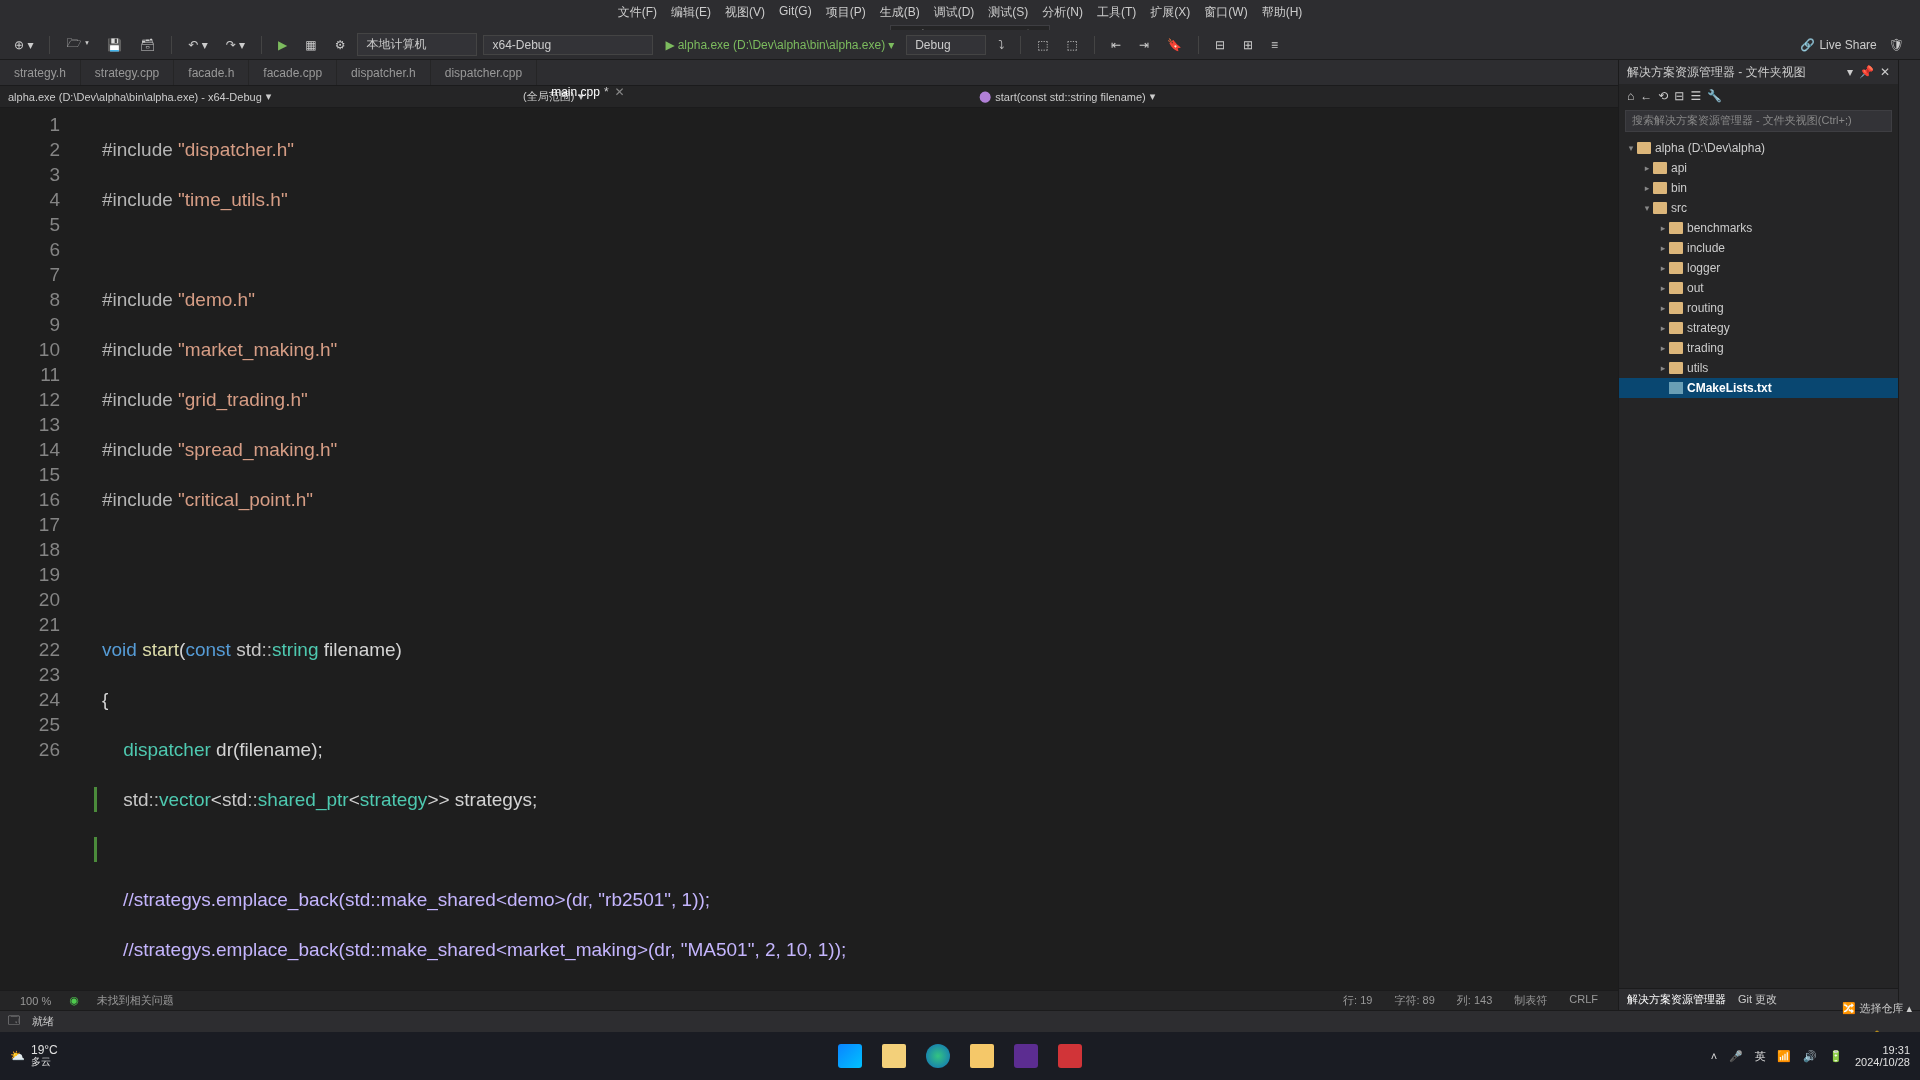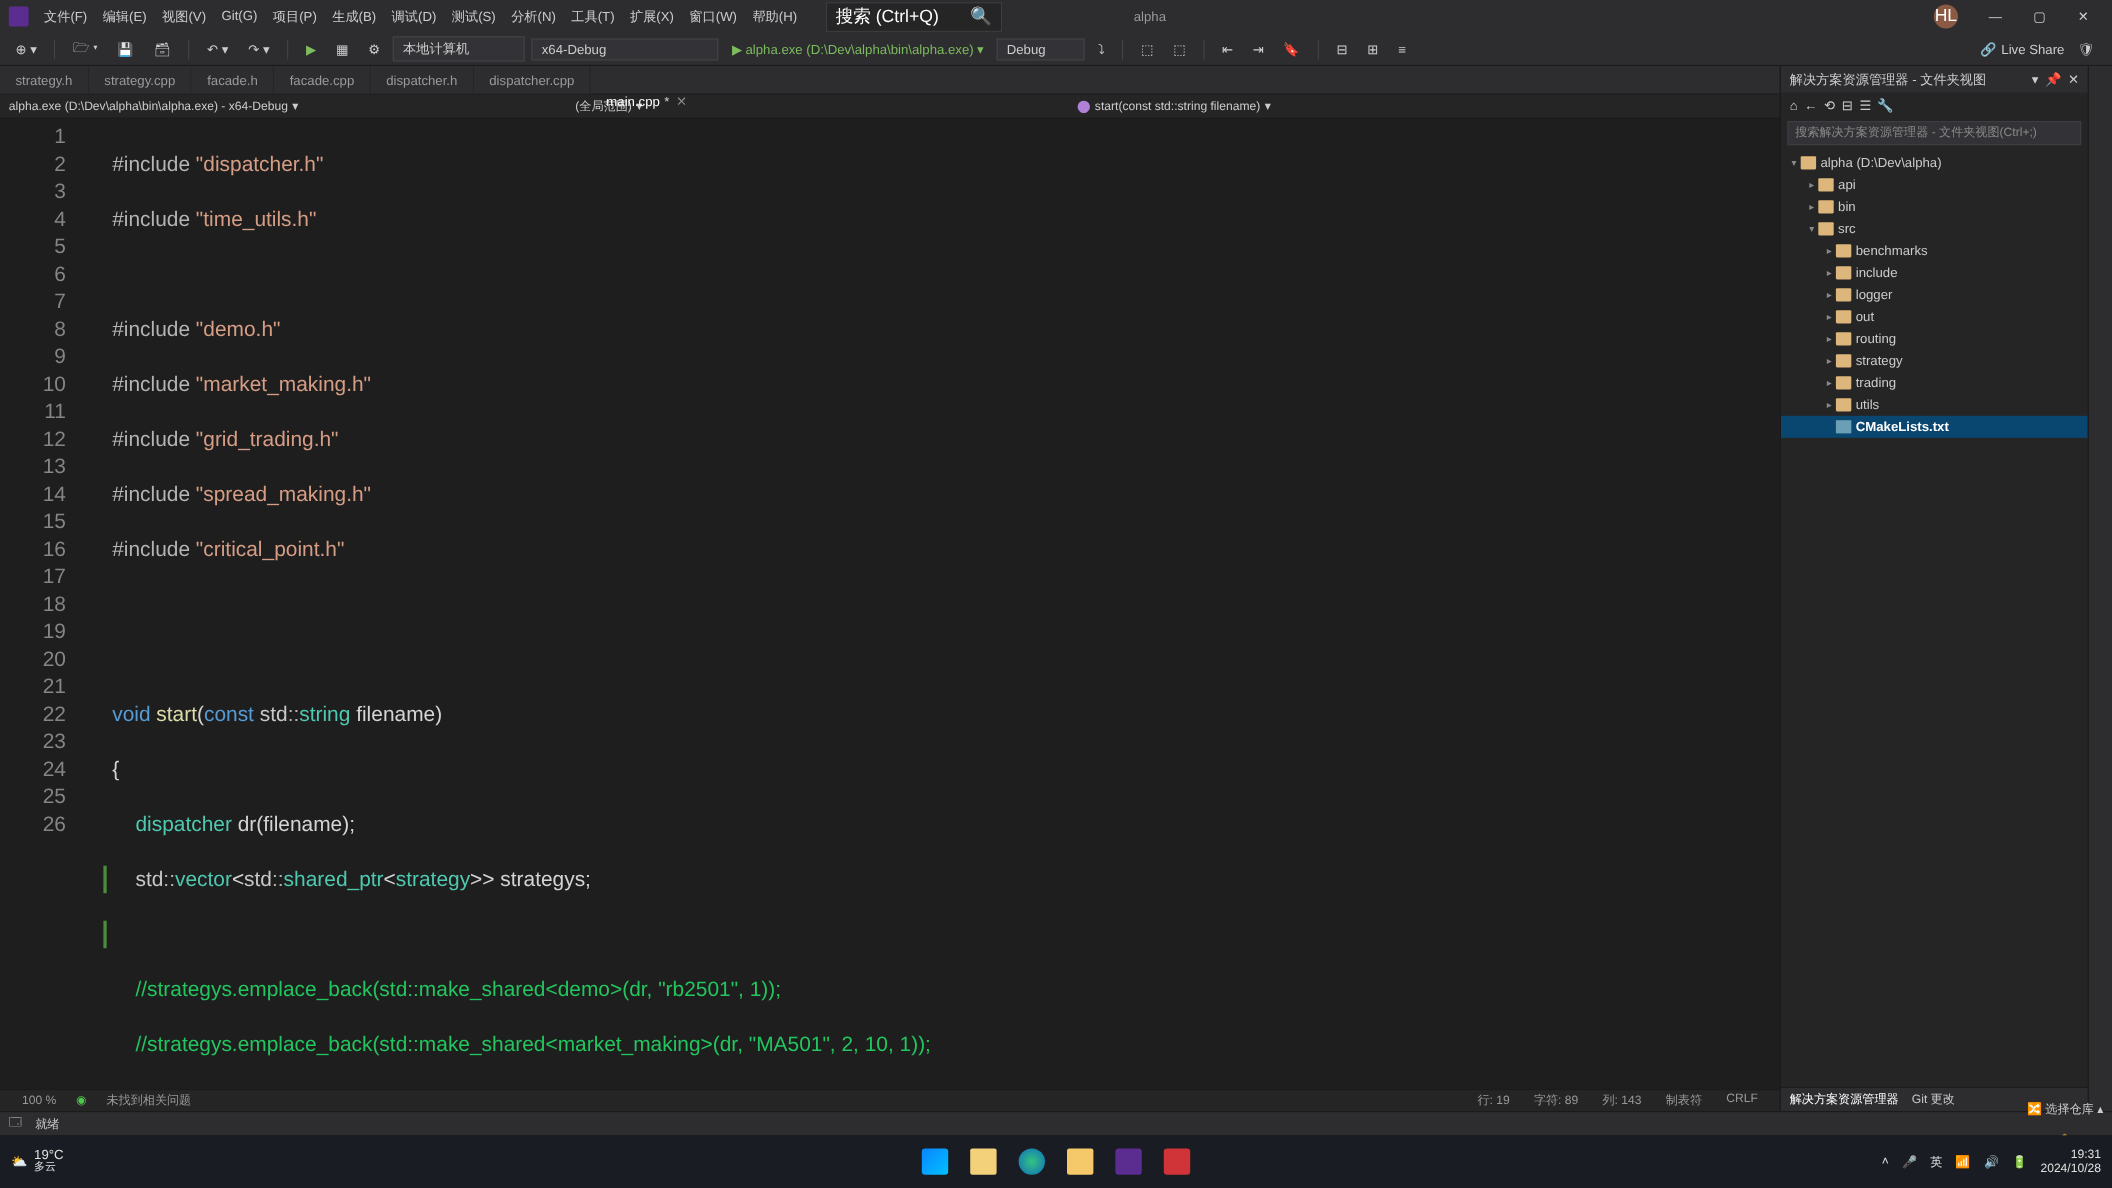--- a/index.html
+++ b/index.html
@@ -1,17 +1,17 @@
 <!DOCTYPE html>
 <html><head>
 <meta charset="utf-8">
 <style>
 * { margin:0; padding:0; box-sizing:border-box; font-family:"Segoe UI","Microsoft YaHei",sans-serif; }
 body { background:#1e1e1e; color:#ccc; overflow:hidden; width:1920px; height:1080px; display:flex; flex-direction:column; }
-.titlebar { height:30px; background:#2d2d30; display:flex; align-items:center; padding:0 8px; font-size:12px; }
+.titlebar { height:30px; background:#2d2d30; display:flex; align-items:center; padding:0 8px; font-size:12px;flex-direction:column; }
 .titlebar .vs-logo { width:18px; height:18px; background:#5c2d91; margin-right:8px; border-radius:2px; }
 .menubar { display:flex; gap:2px; }
 .menubar span { padding:4px 6px; cursor:default; }
 .search-box { margin-left:20px; background:#252526; border:1px solid #3e3e42; padding:2px 8px; width:160px; font-size:16px; color:#ffffff; display:flex; align-items:center; justify-content:space-between; }
 .title-app { margin-left:120px; color:#999; font-size:12px; }
 .win-controls { margin-left:auto; display:flex; align-items:center; gap:4px; }
 .avatar { width:22px; height:22px; background:#8a5a44; border-radius:50%; font-size:16px; display:flex; align-items:center; justify-content:center; color:#fff; margin-right:12px; }
 .win-btn { width:36px; height:24px; display:flex; align-items:center; justify-content:center; color:#ccc; }
 .toolbar { height:30px; background:#2d2d30; border-bottom:1px solid #1b1b1c; display:flex; align-items:center; padding:0 8px; font-size:12px; gap:6px; }
 .tb-btn { padding:2px 6px; color:#ccc; display:flex; align-items:center; gap:3px; }
@@ -28,21 +28,21 @@
 .crumb { height:22px; background:#252526; display:flex; align-items:center; font-size:11px; color:#ccc; padding:0 8px; gap:6px; border-bottom:1px solid #1b1b1c;}
 .crumb .seg { display:flex; align-items:center; gap:4px; flex:1; }
 .editor { flex:1; display:flex; font-family:Consolas,monospace; font-size:19px; line-height:25px; overflow:hidden; background:#1e1e1e; position:relative;}
 .gutter { width:80px; text-align:right; color:#858585; padding-right:20px; padding-top:4px; user-select:none; }
 .gutter div { height:25px; }
 .code { flex:1; padding-top:4px; white-space:pre; position:relative; padding-left:8px;}
 .code .ln { height:25px; padding-left:8px; position:relative;}
 .c-kw { color:#569cd6; }
 .c-str { color:#d69d85; }
 .c-type { color:#4ec9b0; }
-.c-cmt { color:#22c55e; }
+.c-cmt { color:#c4b5fd; }
 .c-fn  { color:#dcdcaa; }
 .c-txt { color:#d4d4d4; }
 .c-ns  { color:#c8c8c8; }
 .c-op  { color:#b4b4b4; }
 .solution { width:280px; background:#252526; display:flex; flex-direction:column; border-left:1px solid #1b1b1c; font-size:12px; }
 .sol-title { height:24px; background:#2d2d30; display:flex; align-items:center; padding:0 8px; color:#ccc; }
 .sol-title .x { margin-left:auto; display:flex; gap:6px; }
 .sol-toolbar { height:24px; display:flex; align-items:center; gap:6px; padding:0 8px; color:#ccc;}
 .sol-search { height:22px; margin:2px 6px; background:#333337; border:1px solid #3e3e42; padding:2px 6px; color:#888; font-size:11px;}
 .tree { flex:1; overflow:auto; padding:4px 0; }

